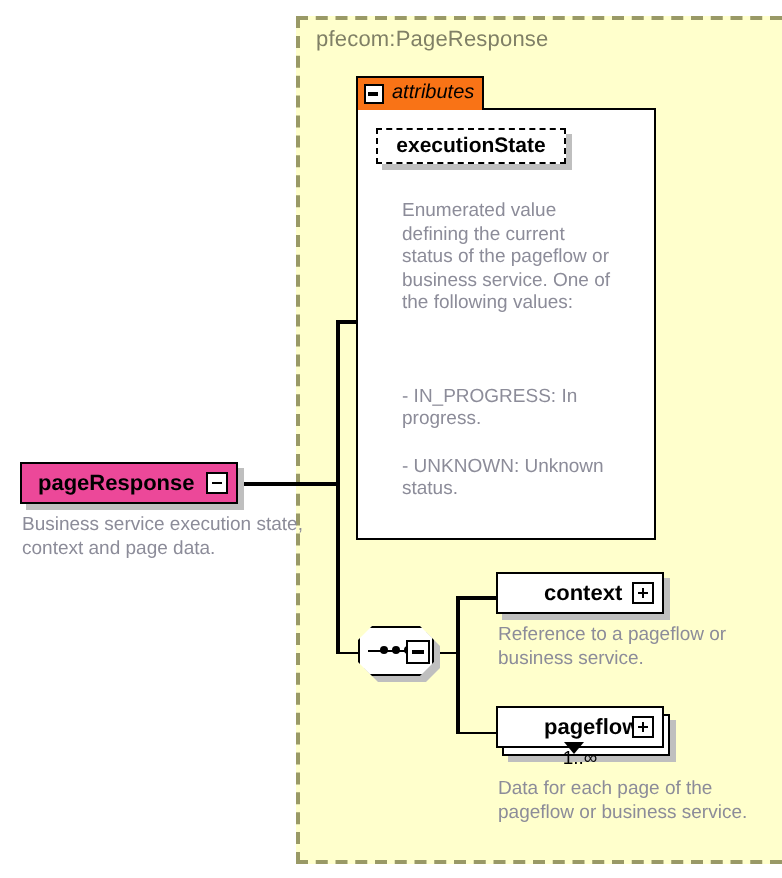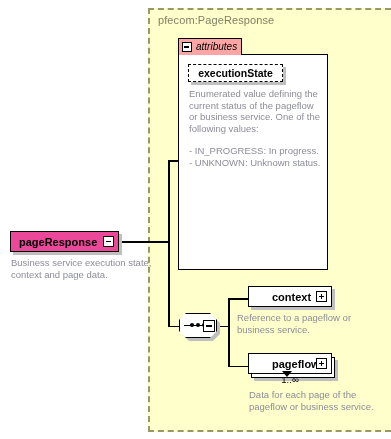--- a/index.html
+++ b/index.html
@@ -37,21 +37,21 @@
     white-space: nowrap;
   }
 
   
   #attributes-tab {
     position: absolute;
     left: 178px;
     top: 38px;
     width: 64px;
     height: 17px;
-    background: #fca5a5;
+    background: #f97316;
     border: 1.5px solid #000000;
     border-bottom: none;
     box-sizing: border-box;
   }
   #attributes-tab .minus-box {
     position: absolute;
     left: 3px;
     top: 3px;
     width: 10px;
     height: 10px;
@@ -126,21 +126,21 @@
   
   #execution-state-doc {
     position: absolute;
     left: 189px;
     top: 88px;
     width: 133px;
     font-size: 9.5px;
     line-height: 11.5px;
     color: #8c8c99;
   }
-  #execution-state-doc .para { margin: 0; }
+  #execution-state-doc .para { margin: 12px; }
   #execution-state-doc .gap { height: 11px; }
 
   
   #page-response-shadow {
     position: absolute;
     left: 13px;
     top: 234px;
     width: 109px;
     height: 21px;
     background: #bfbfbf;
@@ -336,21 +336,21 @@
   .elem-doc {
     position: absolute;
     font-size: 9.5px;
     line-height: 11.5px;
     color: #8c8c99;
   }
 
   
   #context-shadow { left: 251px; top: 289px; width: 84px; height: 21px; }
   #context-box    { left: 248px; top: 286px; width: 84px; height: 21px; }
-  #context-doc    { left: 237px; top: 312px; width: 125px; }
+  #context-doc    { left: 249px; top: 312px; width: 125px; }
 
   
   #pagedata-stack3 { left: 254px; top: 360px; width: 84px; height: 21px; background:#bfbfbf; position:absolute; }
   #pagedata-stack2 {
     position: absolute; left: 251px; top: 357px; width: 84px; height: 21px;
     background: #ffffff; border: 1.5px solid #000000; box-sizing: border-box;
   }
   #pagedata-box { left: 248px; top: 353px; width: 84px; height: 21px; }
   #pagedata-mult {
     position: absolute;

